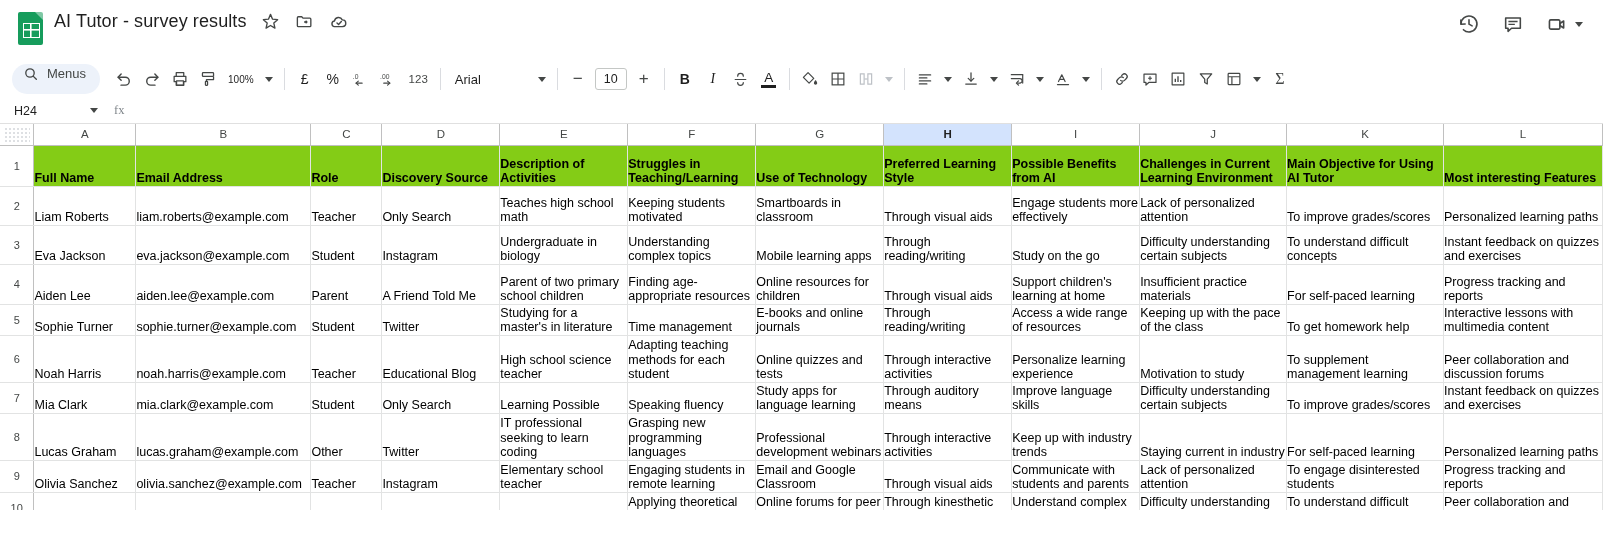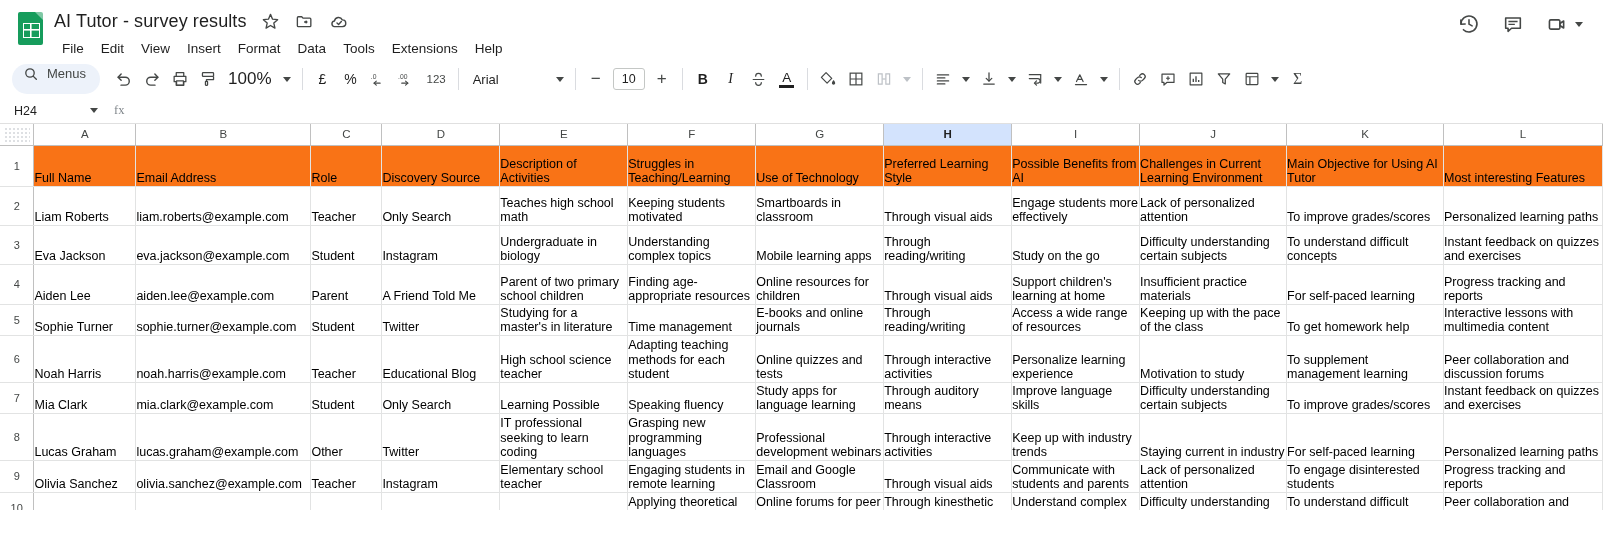--- a/index.html
+++ b/index.html
@@ -106,21 +106,21 @@
   .menus-pill span { font-size: 13px; color: #444746; }
   .tb {
     width: 28px; height: 28px;
     display: flex; align-items: center; justify-content: center;
     border-radius: 4px;
     color: #444746;
     cursor: pointer;
     flex: 0 0 auto;
   }
   .tb-text {
-    font-size: 17px; color: #1f1f1f;
+    font-size: 10px; color: #1f1f1f;
     height: 28px; display: flex; align-items: center;
     padding: 0 6px; border-radius: 4px; cursor: pointer;
   }
   .caret {
     width: 0; height: 0;
     border-left: 4px solid transparent;
     border-right: 4px solid transparent;
     border-top: 5px solid #444746;
   }
   .caret.dim { border-top-color: #bdc1c6; }
@@ -238,22 +238,22 @@
     border-bottom: 1px solid #e2e3e3;
     vertical-align: bottom;
     padding: 2px 4px 3px 4px;
     line-height: 14.5px;
     overflow: hidden;
     word-wrap: break-word;
     white-space: normal;
     cursor: cell;
   }
   tr.hdrrow td.cell {
-    background: #f97316;
-    font-weight: normal;
+    background: #84cc16;
+    font-weight: bold;
     color: #000000;
   }
 </style>
 </head>
 <body>
 
 <div class="topbar">
   <div class="docs-logo">
     <div class="sheet-icon"></div>
   </div>
@@ -273,31 +273,20 @@
               <path d="M11.5 12.6h3.4M13.4 11l1.7 1.6-1.7 1.6"></path>
             </svg>
         </span>
         <span class="ticon">
           <svg width="20" height="20" viewBox="0 0 24 24" fill="none" stroke="currentColor" stroke-width="1.7" stroke-linejoin="round" stroke-linecap="round">
               <path d="M6.2 17.5A3.4 3.4 0 0 1 6.6 10.8a4.9 4.9 0 0 1 9.3-1.3 3.9 3.9 0 0 1 .5 7.9z"></path>
               <path d="M9.6 13.1l1.9 1.8 3.3-3.5"></path>
             </svg>
         </span>
       </div>
-    </div>
-    <div class="menu-row">
-      <div class="menu-item">File</div>
-      <div class="menu-item">Edit</div>
-      <div class="menu-item">View</div>
-      <div class="menu-item">Insert</div>
-      <div class="menu-item">Format</div>
-      <div class="menu-item">Data</div>
-      <div class="menu-item">Tools</div>
-      <div class="menu-item">Extensions</div>
-      <div class="menu-item">Help</div>
     </div>
   </div>
 
   <div class="topright">
     <span class="tr-icon">
       <svg width="22" height="22" viewBox="0 0 24 24" fill="none" stroke="currentColor" stroke-width="1.7" stroke-linecap="round" stroke-linejoin="round">
           <path d="M3.3 12a8.7 8.7 0 1 1 2.6 6.2"></path>
           <polyline points="3.1,7.6 3.2,12.2 7.8,12.1"></polyline>
           <polyline points="12,7.4 12,12.2 15.4,14"></polyline>
         </svg>

